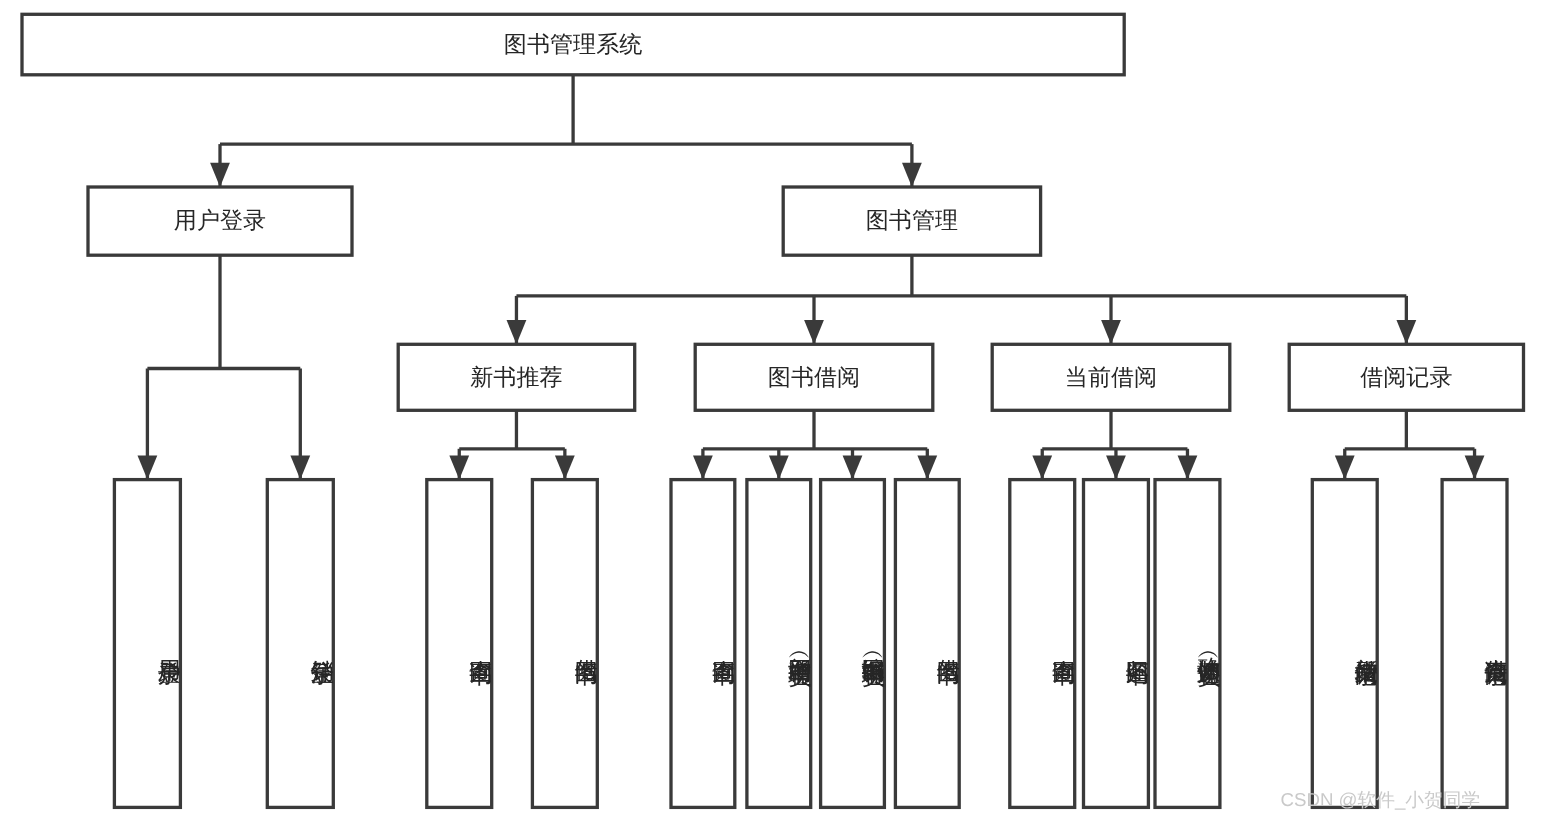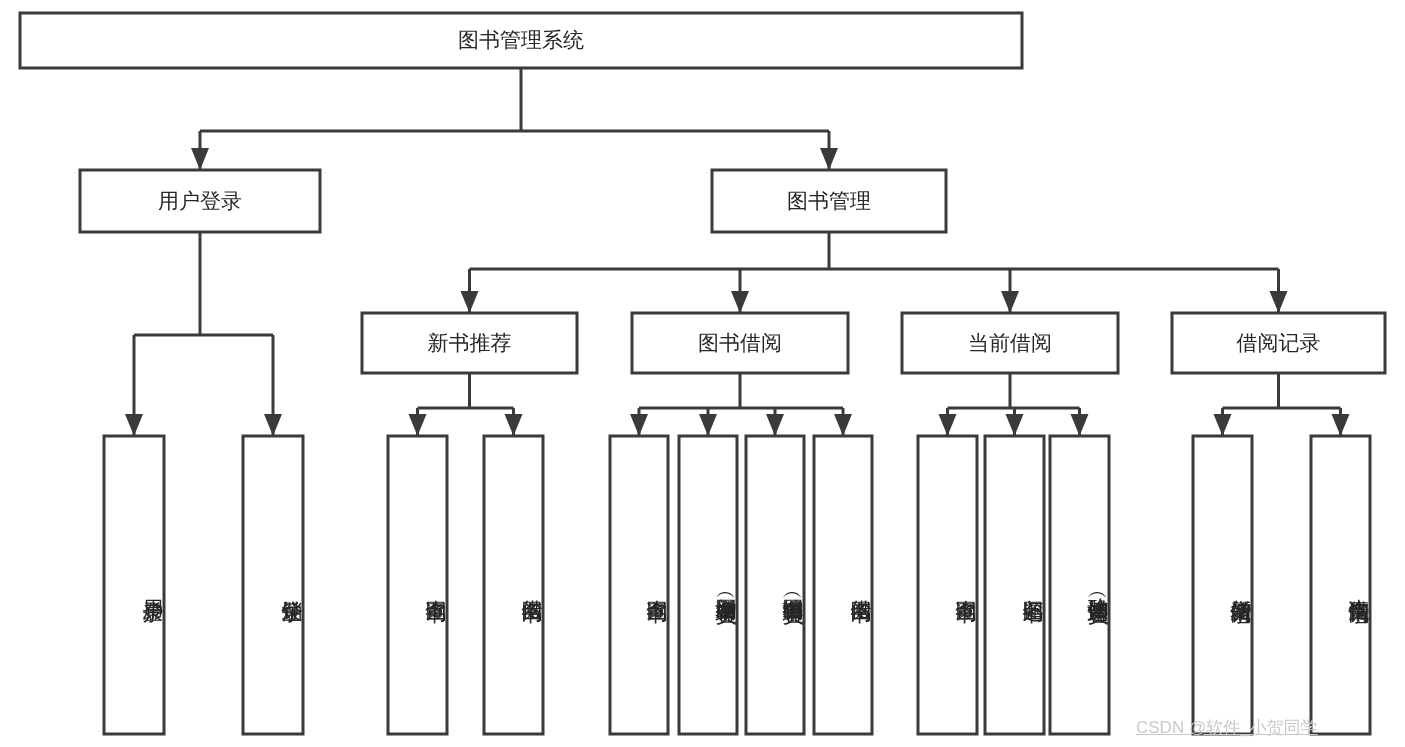--- a/index.html
+++ b/index.html
@@ -177,15 +177,15 @@
       <div class="leaf-label" style="left: 679px; top: 448px; width: 58px; height: 274px;">新增图书（管理员）</div>
       <div class="leaf-label" style="left: 746px; top: 448px; width: 58px; height: 274px;">编辑图书（管理员）</div>
       <div class="leaf-label" style="left: 814px; top: 448px; width: 58px; height: 274px;">借阅图书</div>
       <div class="leaf-label" style="left: 918px; top: 448px; width: 59px; height: 274px;">查询图书</div>
       <div class="leaf-label" style="left: 985px; top: 448px; width: 59px; height: 274px;">归还图书</div>
       <div class="leaf-label" style="left: 1050px; top: 448px; width: 59px; height: 274px;">确认归还（管理员）</div>
       <div class="leaf-label" style="left: 1193px; top: 448px; width: 59px; height: 274px;">新增借阅记录</div>
       <div class="leaf-label" style="left: 1311px; top: 448px; width: 59px; height: 274px;">查询借阅记录</div>
     </div>
 
-  <div class="watermark" style="left:1136px; top:716px;text-decoration:underline;">CSDN @软件_小贺同学</div>
+  <div class="watermark" style="left:1164px; top:716px;">CSDN @软件_小贺同学</div>
 
 </div>
 
 </body></html>

